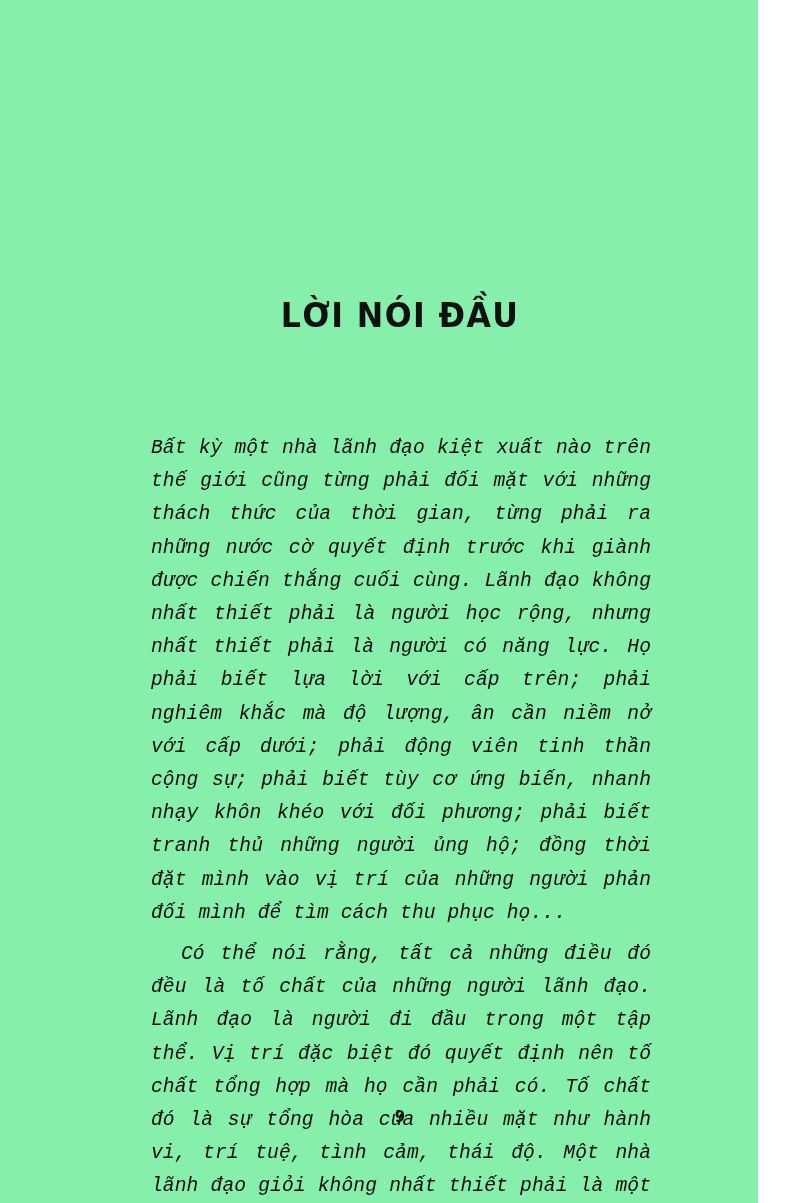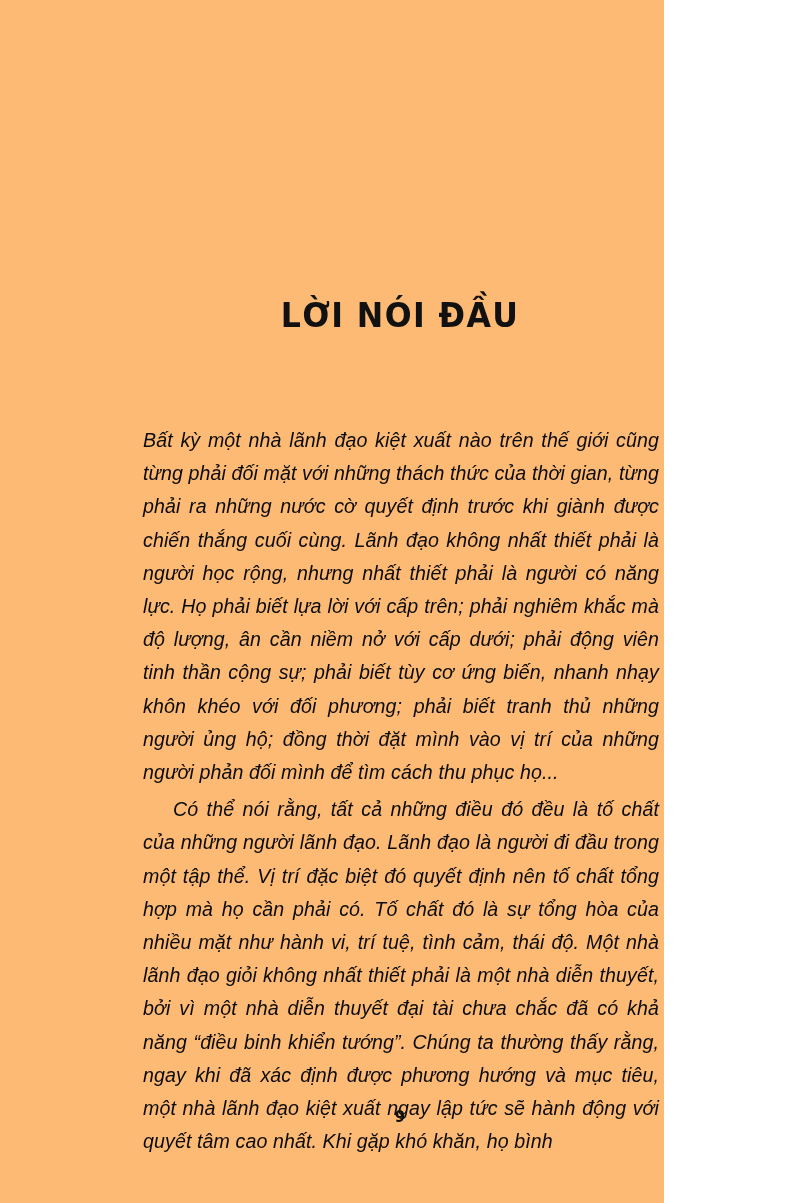--- a/index.html
+++ b/index.html
@@ -11,24 +11,24 @@
     width: 800px;
     height: 1203px;
     background: #ffffff;
     font-family: "Liberation Serif", "DejaVu Serif", serif;
     color: #000000;
     overflow: hidden;
   }
 
   .page {
     position: relative;
-    width: 664px;
+    width: 758px;
     height: 1203px;
     box-sizing: border-box;
-    background: #fdba74;
+    background: #86efac;
   }
 
   .page-title {
     position: absolute;
     top: 272px;
     left: 0;
     width: 800px;
     text-align: center;
     font-family: "DejaVu Sans", sans-serif;
     font-weight: 700;
@@ -39,22 +39,22 @@
   }
 
   .body-text {
     position: absolute;
     top: 424px;
     left: 143px;
     width: 516px;
   }
 
   .body-text p {
-    margin: 0;
-    font-family: Liberation Sans, sans-serif;
+    margin: 8px;
+    font-family: Liberation Mono, monospace;
     font-style: italic;
     font-size: 19.6px;
     line-height: 33.2px;
     text-align: justify;
     text-justify: inter-word;
     color: #0b0b0b;
     letter-spacing: 0.1px;
   }
 
   .body-text p + p {

